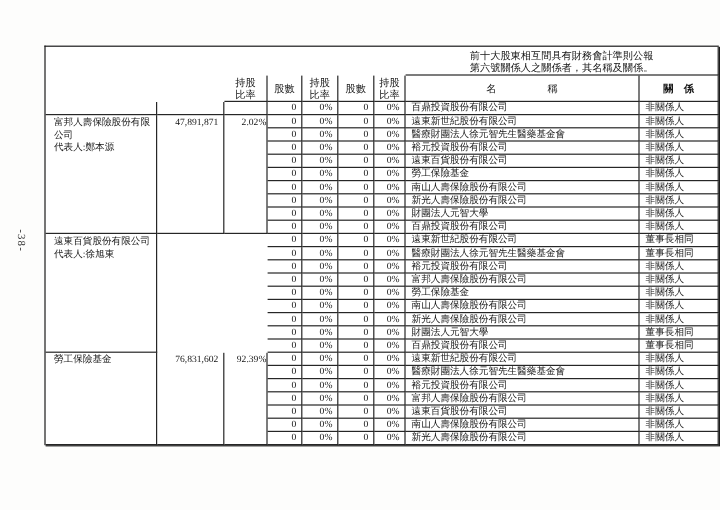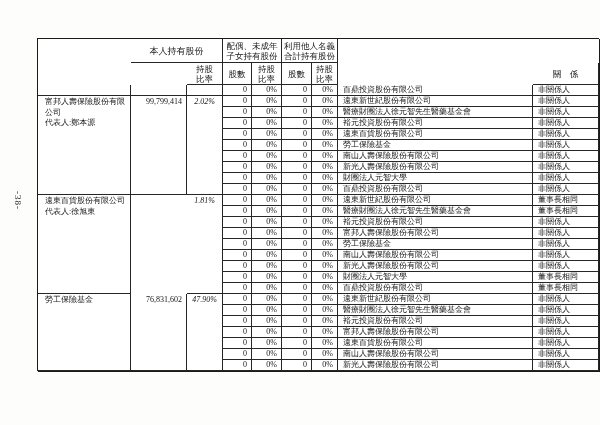--- a/index.html
+++ b/index.html
@@ -29,60 +29,58 @@
     display:flex;align-items:center;justify-content:center;
     white-space:pre-line;text-align:center;
   }
   .hdr{font-size:8.5px;}
   .hdr-big{font-size:9px;}
   .left{justify-content:flex-start;text-align:left;}
   .num{justify-content:flex-end;text-align:right;padding-right:4px;}
   .blockcell{display:block;}           
   .name-cell{padding:1px 5px 0 7px;line-height:10.5px;text-align:left;font-size:8px;}
   .shares-cell{padding:1px 4px 0 0;text-align:right;font-size:8px;}
-  .ratio-cell{padding:1px 0 0 0;text-align:center;font-size:8px;font-style:italic;}
+  .ratio-cell{padding:1px 0 0 0;text-align:right;font-size:8px;}
   .rel-name{padding-left:5px;}
   .rel-rel{padding-left:5px;}
 </style>
 </head>
 <body>
 
 <div class="page">
 
   <div class="margin-pageno">-38-</div>
 
   <div class="tbl">
 
-    <div class="cell hdr-big" style="grid-column:2 / span 2;grid-row:1;">本人持有股份</div>
-    <div class="cell hdr" style="grid-column:4 / span 2;grid-row:1;">配偶、未成年
-子女持有股份</div>
-    <div class="cell hdr" style="grid-column:6 / span 2;grid-row:1;">利用他人名義
-合計持有股份</div>
+    <div class="cell hdr" style="grid-column:8 / span 2;grid-row:1;">前十大股東相互間具有財務會計準則公報
+第六號關係人之關係者，其名稱及關係。</div>
 
     <div class="cell hdr" style="grid-column:3;grid-row:2;">持股
 比率</div>
     <div class="cell hdr" style="grid-column:4;grid-row:2;">股數</div>
     <div class="cell hdr" style="grid-column:5;grid-row:2;">持股
 比率</div>
     <div class="cell hdr" style="grid-column:6;grid-row:2;">股數</div>
     <div class="cell hdr" style="grid-column:7;grid-row:2;">持股
 比率</div>
-    <div class="cell hdr" style="grid-column:9;grid-row:2;">關　係</div>
+    <div class="cell hdr" style="grid-column:8;grid-row:2;">名　　　　　稱</div>
+    <div class="cell hdr" style="grid-column:9;grid-row:2;font-weight:bold;">關　係</div>
 
   <div class="cell blockcell name-cell" style="grid-area: 3 / 1;"></div>
       <div class="cell blockcell shares-cell" style="grid-area: 3 / 2;"></div>
       <div class="cell blockcell ratio-cell" style="grid-area: 3 / 3;"></div>
       <div class="cell num" style="grid-area: 3 / 4;">0</div>
       <div class="cell num" style="grid-area: 3 / 5;">0%</div>
       <div class="cell num" style="grid-area: 3 / 6;">0</div>
       <div class="cell num" style="grid-area: 3 / 7;">0%</div>
       <div class="cell left rel-name" style="grid-area: 3 / 8;">百鼎投資股份有限公司</div>
       <div class="cell left rel-rel" style="grid-area: 3 / 9;">非關係人</div>
       <div class="cell blockcell name-cell" style="grid-area: 4 / 1 / span 9;"><div>富邦人壽保險股份有限公司</div><div>代表人:鄭本源</div></div>
-      <div class="cell blockcell shares-cell" style="grid-area: 4 / 2 / span 9;">99,799,414</div>
+      <div class="cell blockcell shares-cell" style="grid-area: 4 / 2 / span 9;">47,891,871</div>
       <div class="cell blockcell ratio-cell" style="grid-area: 4 / 3 / span 9;">2.02%</div>
       <div class="cell num" style="grid-area: 4 / 4;">0</div>
       <div class="cell num" style="grid-area: 4 / 5;">0%</div>
       <div class="cell num" style="grid-area: 4 / 6;">0</div>
       <div class="cell num" style="grid-area: 4 / 7;">0%</div>
       <div class="cell left rel-name" style="grid-area: 4 / 8;">遠東新世紀股份有限公司</div>
       <div class="cell left rel-rel" style="grid-area: 4 / 9;">非關係人</div>
       <div class="cell num" style="grid-area: 5 / 4;">0</div>
       <div class="cell num" style="grid-area: 5 / 5;">0%</div>
       <div class="cell num" style="grid-area: 5 / 6;">0</div>
@@ -125,21 +123,20 @@
       <div class="cell num" style="grid-area: 11 / 7;">0%</div>
       <div class="cell left rel-name" style="grid-area: 11 / 8;">財團法人元智大學</div>
       <div class="cell left rel-rel" style="grid-area: 11 / 9;">非關係人</div>
       <div class="cell num" style="grid-area: 12 / 4;">0</div>
       <div class="cell num" style="grid-area: 12 / 5;">0%</div>
       <div class="cell num" style="grid-area: 12 / 6;">0</div>
       <div class="cell num" style="grid-area: 12 / 7;">0%</div>
       <div class="cell left rel-name" style="grid-area: 12 / 8;">百鼎投資股份有限公司</div>
       <div class="cell left rel-rel" style="grid-area: 12 / 9;">非關係人</div>
       <div class="cell blockcell name-cell" style="grid-area: 13 / 1 / span 9;"><div>遠東百貨股份有限公司</div><div>代表人:徐旭東</div></div>
-      <div class="cell blockcell ratio-cell" style="grid-area: 13 / 3 / span 9;">1.81%</div>
       <div class="cell num" style="grid-area: 13 / 4;">0</div>
       <div class="cell num" style="grid-area: 13 / 5;">0%</div>
       <div class="cell num" style="grid-area: 13 / 6;">0</div>
       <div class="cell num" style="grid-area: 13 / 7;">0%</div>
       <div class="cell left rel-name" style="grid-area: 13 / 8;">遠東新世紀股份有限公司</div>
       <div class="cell left rel-rel" style="grid-area: 13 / 9;">董事長相同</div>
       <div class="cell num" style="grid-area: 14 / 4;">0</div>
       <div class="cell num" style="grid-area: 14 / 5;">0%</div>
       <div class="cell num" style="grid-area: 14 / 6;">0</div>
       <div class="cell num" style="grid-area: 14 / 7;">0%</div>
@@ -182,21 +179,21 @@
       <div class="cell left rel-name" style="grid-area: 20 / 8;">財團法人元智大學</div>
       <div class="cell left rel-rel" style="grid-area: 20 / 9;">董事長相同</div>
       <div class="cell num" style="grid-area: 21 / 4;">0</div>
       <div class="cell num" style="grid-area: 21 / 5;">0%</div>
       <div class="cell num" style="grid-area: 21 / 6;">0</div>
       <div class="cell num" style="grid-area: 21 / 7;">0%</div>
       <div class="cell left rel-name" style="grid-area: 21 / 8;">百鼎投資股份有限公司</div>
       <div class="cell left rel-rel" style="grid-area: 21 / 9;">董事長相同</div>
       <div class="cell blockcell name-cell" style="grid-area: 22 / 1 / span 7;"><div>勞工保險基金</div></div>
       <div class="cell blockcell shares-cell" style="grid-area: 22 / 2 / span 7;">76,831,602</div>
-      <div class="cell blockcell ratio-cell" style="grid-area: 22 / 3 / span 7;">47.90%</div>
+      <div class="cell blockcell ratio-cell" style="grid-area: 22 / 3 / span 7;">92.39%</div>
       <div class="cell num" style="grid-area: 22 / 4;">0</div>
       <div class="cell num" style="grid-area: 22 / 5;">0%</div>
       <div class="cell num" style="grid-area: 22 / 6;">0</div>
       <div class="cell num" style="grid-area: 22 / 7;">0%</div>
       <div class="cell left rel-name" style="grid-area: 22 / 8;">遠東新世紀股份有限公司</div>
       <div class="cell left rel-rel" style="grid-area: 22 / 9;">非關係人</div>
       <div class="cell num" style="grid-area: 23 / 4;">0</div>
       <div class="cell num" style="grid-area: 23 / 5;">0%</div>
       <div class="cell num" style="grid-area: 23 / 6;">0</div>
       <div class="cell num" style="grid-area: 23 / 7;">0%</div>

